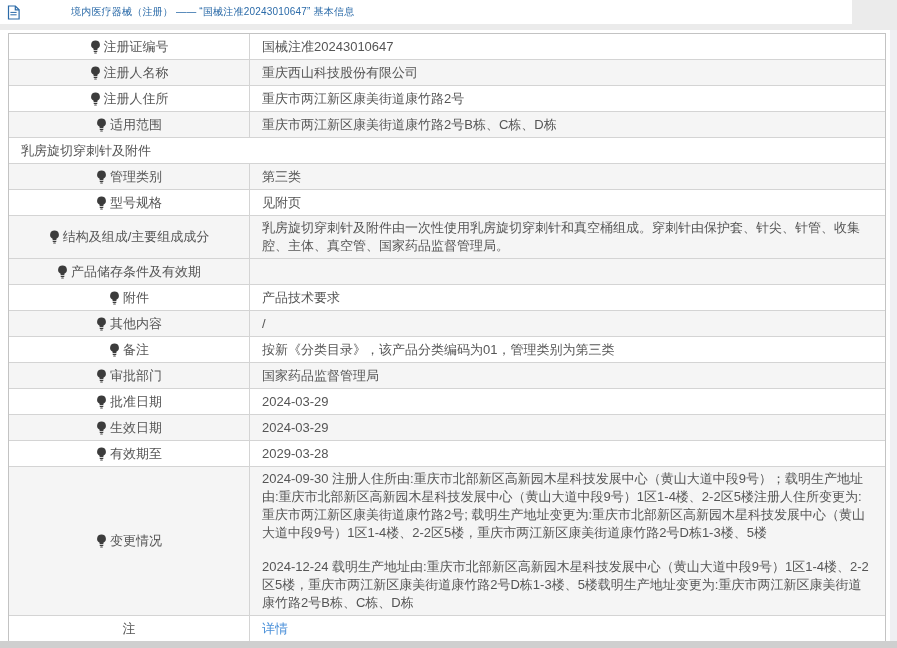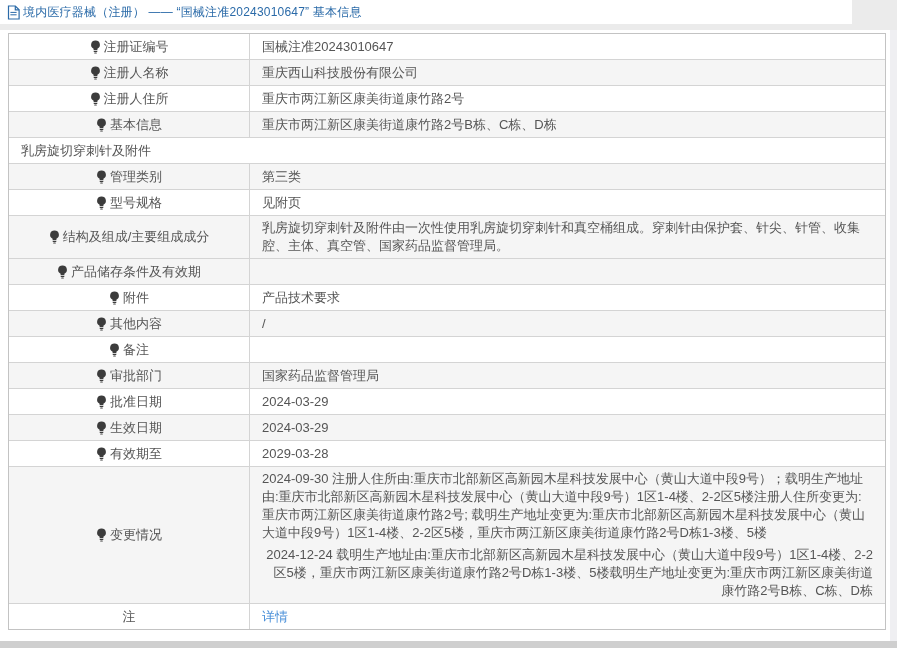--- a/index.html
+++ b/index.html
@@ -24,21 +24,21 @@
   .hscroll{position:absolute;left:0;bottom:0;width:897px;height:7px;background:#cfcfcf;z-index:3;}
 
   
   .tabbar{position:relative;width:897px;height:30px;background:#ebebeb;z-index:2;}
   .tab{
     position:absolute;left:0;top:0;width:852px;height:24px;background:#fff;
     display:flex;align-items:center;padding-left:7px;
   }
   .tab .doc-icon{display:inline-flex;margin-right:3px;}
   .tab .title{
-    color:var(--title-blue);font-size:12px;letter-spacing:.2px;white-space:nowrap;
+    color:var(--title-blue);font-size:10px;letter-spacing:.2px;white-space:nowrap;margin-left:48px;
   }
 
   
   .info-table{
     position:absolute;left:8px;top:33px;width:878px;
     border:1px solid var(--outer-border);
     background:#fff;z-index:2;
   }
   .row{
     display:flex;align-items:stretch;
@@ -52,21 +52,21 @@
     border-right:1px solid var(--border);
     display:flex;align-items:center;justify-content:center;
     text-align:right;padding:3px 12px;min-height:25px;
     color:var(--text);gap:3px;
   }
   .cell-value{
     flex:1 1 auto;display:flex;flex-direction:column;justify-content:center;
     padding:3px 12px;min-height:25px;color:var(--text);
   }
   .cell-value .para{margin:0;}
-  .cell-value .para + .para{margin-top:4px;text-align:right;}
+  .cell-value .para + .para{margin-top:16px;}
   .cell-value a{color:var(--link-blue);text-decoration:none;}
   .bulb{display:inline-flex;align-items:center;}
 </style>
 </head>
 <body>
 
 <div class="viewport">
 
   <div class="vscroll"></div>
 
@@ -126,21 +126,21 @@
   </div>
       <div class="row alt">
     <div class="cell-label">
       <span class="bulb" hidden="">
         <svg width="11" height="14" viewBox="0 0 11 14">
           <path d="M5.5 0.5a4.3 4.3 0 0 1 1.9 8.2v1.6H3.6V8.7A4.3 4.3 0 0 1 5.5 0.5z" fill="#3c3c3c"></path>
           <rect x="3.6" y="11" width="3.8" height="1.1" rx="0.4" fill="#3c3c3c"></rect>
           <rect x="4.2" y="12.6" width="2.6" height="1" rx="0.4" fill="#3c3c3c"></rect>
         </svg>
       </span>
-      <span>基本信息</span>
+      <span>适用范围</span>
     </div>
     <div class="cell-value">重庆市两江新区康美街道康竹路2号B栋、C栋、D栋</div>
   </div>
       <div class="row">
     <div class="cell-value">乳房旋切穿刺针及附件</div>
   </div>
       <div class="row alt">
     <div class="cell-label">
       <span class="bulb" hidden="">
         <svg width="11" height="14" viewBox="0 0 11 14">
@@ -222,20 +222,21 @@
     <div class="cell-label">
       <span class="bulb" hidden="">
         <svg width="11" height="14" viewBox="0 0 11 14">
           <path d="M5.5 0.5a4.3 4.3 0 0 1 1.9 8.2v1.6H3.6V8.7A4.3 4.3 0 0 1 5.5 0.5z" fill="#3c3c3c"></path>
           <rect x="3.6" y="11" width="3.8" height="1.1" rx="0.4" fill="#3c3c3c"></rect>
           <rect x="4.2" y="12.6" width="2.6" height="1" rx="0.4" fill="#3c3c3c"></rect>
         </svg>
       </span>
       <span>备注</span>
     </div>
+    <div class="cell-value">按新《分类目录》，该产品分类编码为01，管理类别为第三类</div>
   </div>
       <div class="row alt">
     <div class="cell-label">
       <span class="bulb" hidden="">
         <svg width="11" height="14" viewBox="0 0 11 14">
           <path d="M5.5 0.5a4.3 4.3 0 0 1 1.9 8.2v1.6H3.6V8.7A4.3 4.3 0 0 1 5.5 0.5z" fill="#3c3c3c"></path>
           <rect x="3.6" y="11" width="3.8" height="1.1" rx="0.4" fill="#3c3c3c"></rect>
           <rect x="4.2" y="12.6" width="2.6" height="1" rx="0.4" fill="#3c3c3c"></rect>
         </svg>
       </span>

